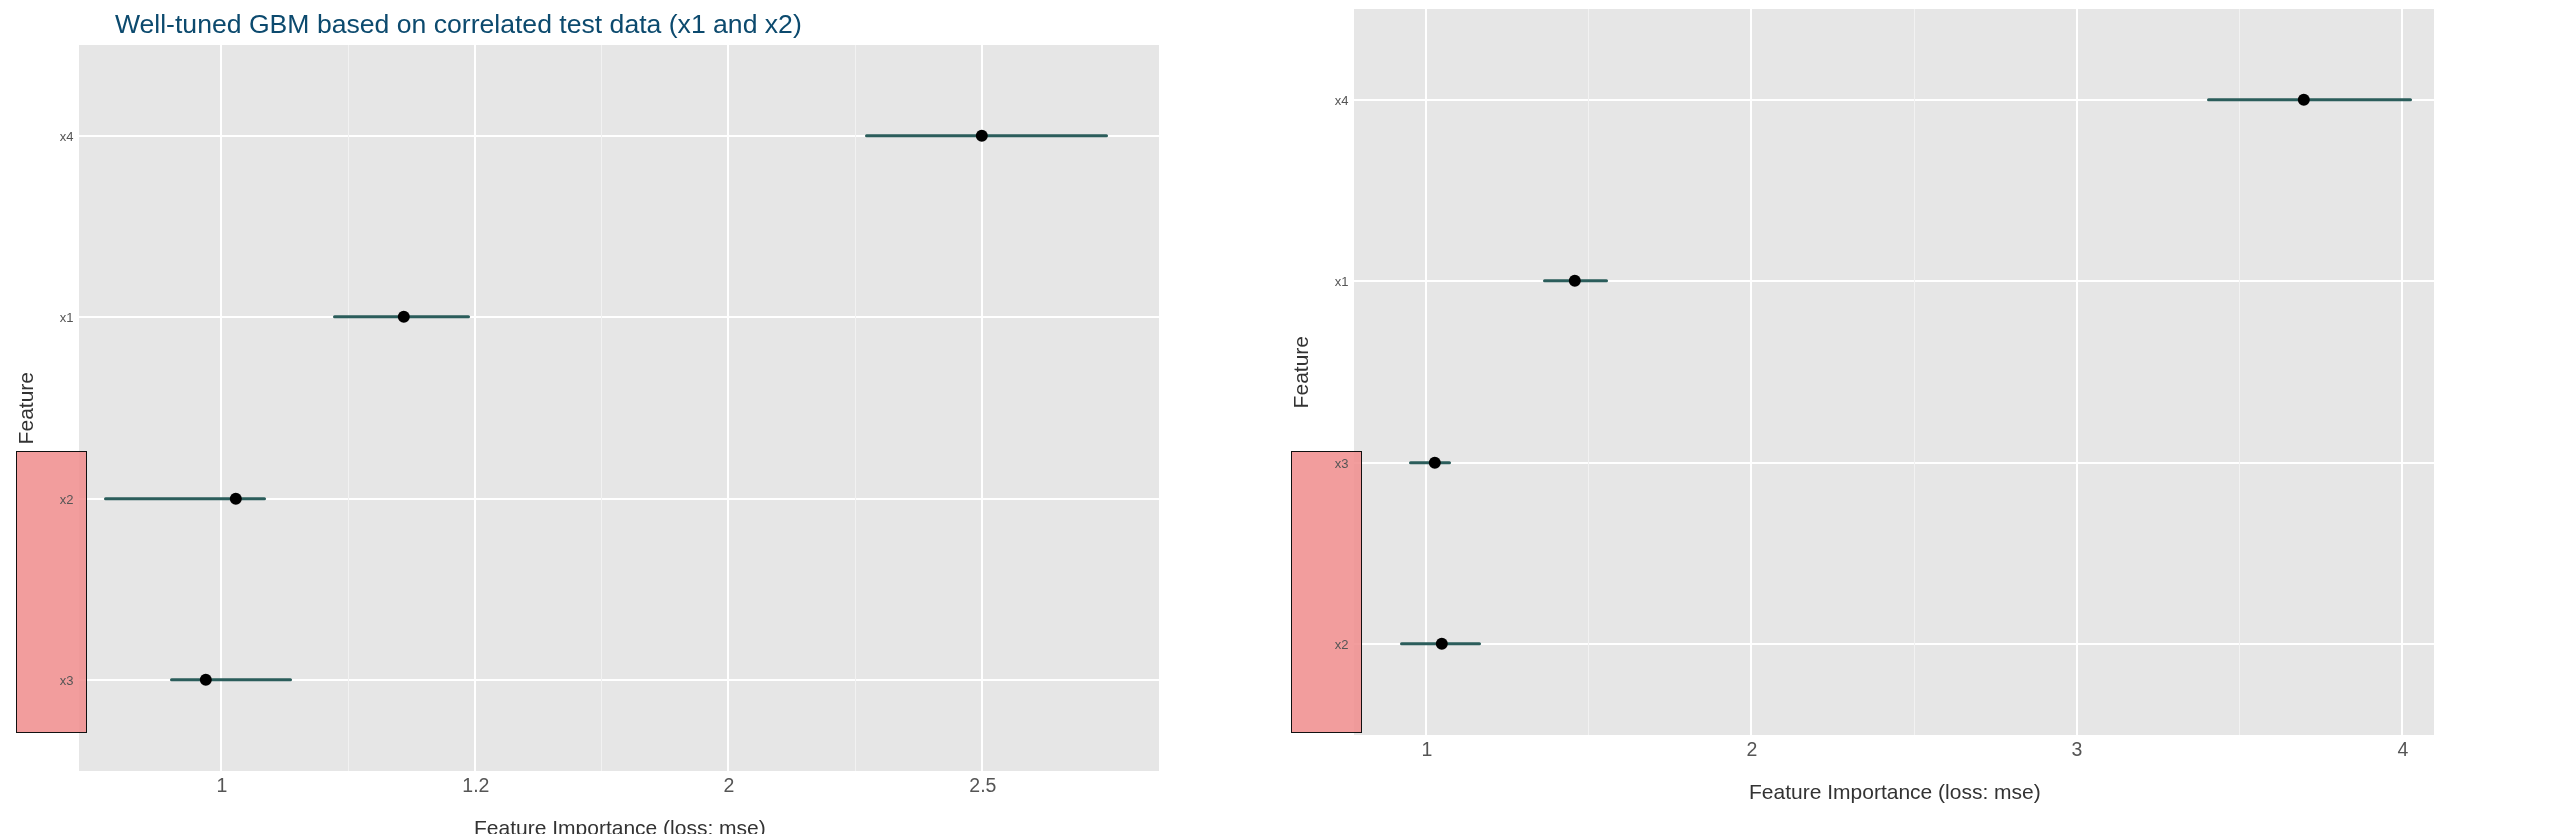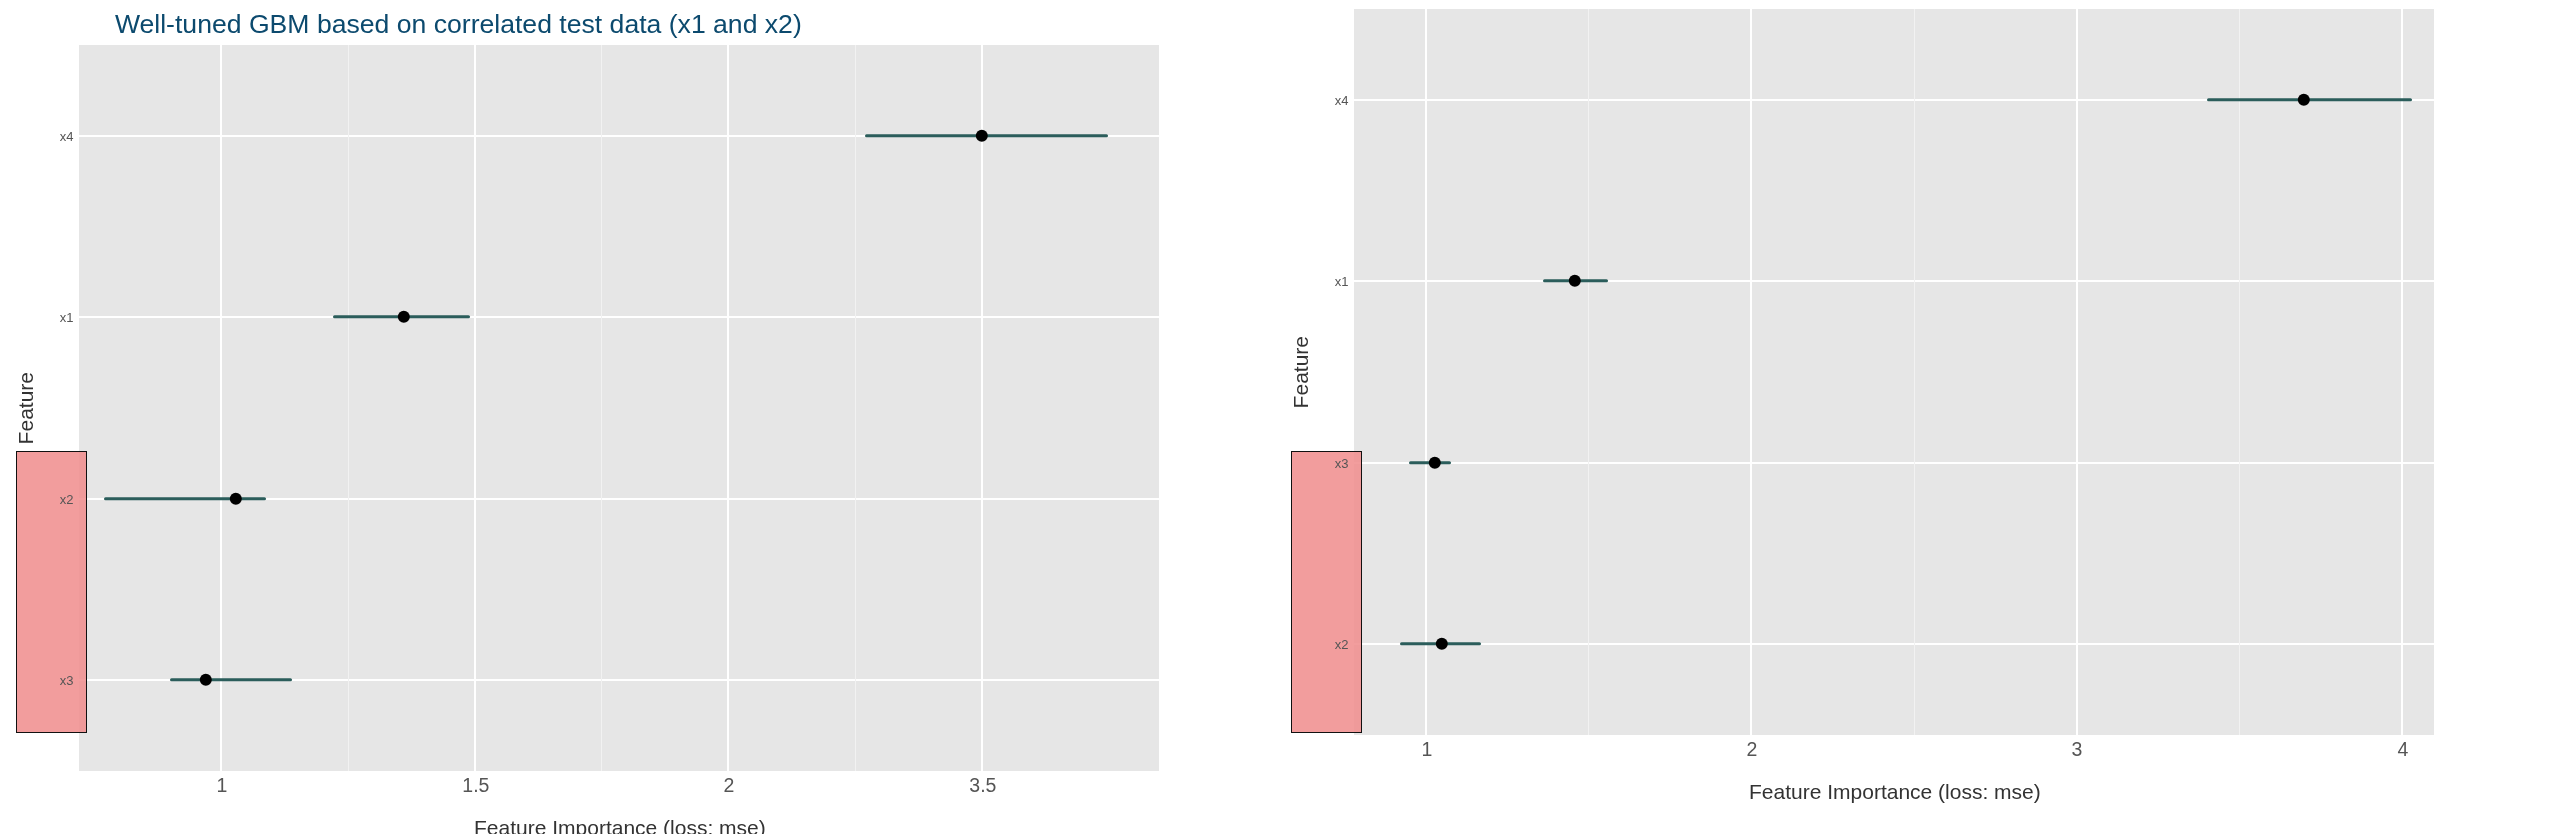--- a/index.html
+++ b/index.html
@@ -156,23 +156,23 @@
           <div class="range-line" style="top: 272px; left: 254px; width: 137px;"></div>
           <div class="pt" style="top: 272px; left: 325px;"></div>
           <div class="range-line" style="top: 454px; left: 25px; width: 162px;"></div>
           <div class="pt" style="top: 454px; left: 157px;"></div>
           <div class="range-line" style="top: 635px; left: 91px; width: 122px;"></div>
           <div class="pt" style="top: 635px; left: 127px;"></div>
         </div>
     </div>
     <div class="x-ticks" id="xticks0" style="width:1080px;">
         <div class="x-tick-label" style="left: 142px;">1</div>
-        <div class="x-tick-label" style="left: 396px;">1.5</div>
+        <div class="x-tick-label" style="left: 396px;">1.2</div>
         <div class="x-tick-label" style="left: 649px;">2</div>
-        <div class="x-tick-label" style="left: 903px;">3.5</div>
+        <div class="x-tick-label" style="left: 903px;">2.5</div>
       </div>
     <div class="xlab" style="margin-left:71px;width:1080px;">Feature Importance (loss: mse)</div>
     <div class="highlight-box" id="hl0" style="top: 442px; height: 280px; left: 7px; width: 69px;"></div>
   </div>
 
   <div class="panel" style="width:1151px;">
     <div class="chart-wrap">
       <div class="ylab-col">
         <div class="ylab">Feature</div>
       </div>

